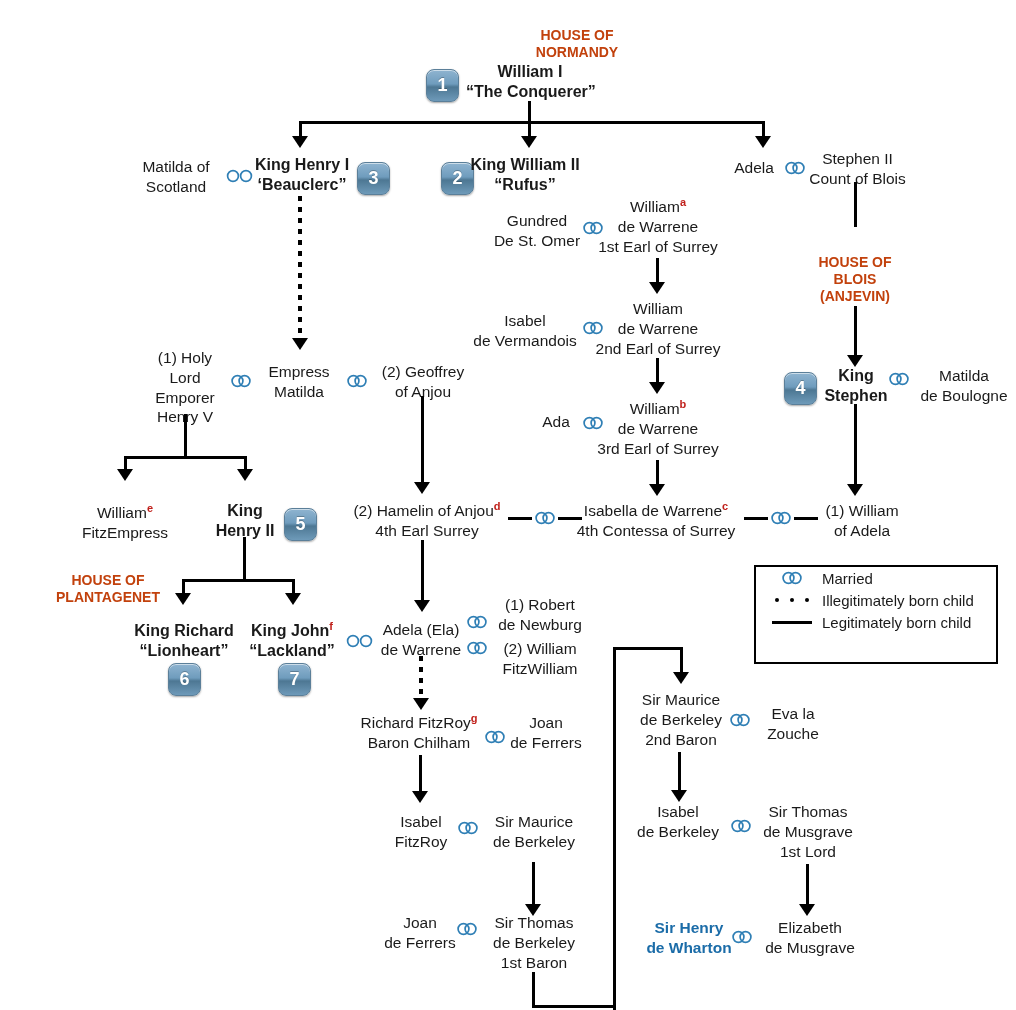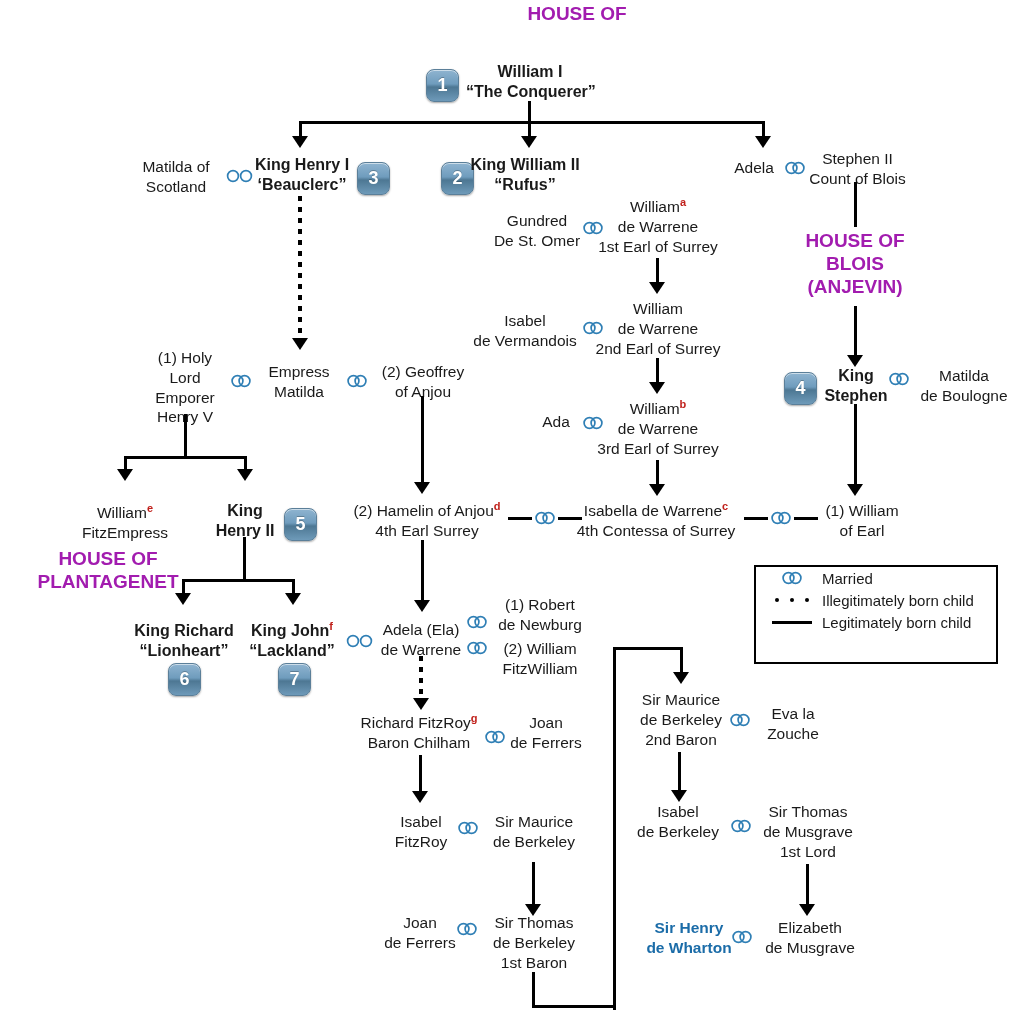--- a/index.html
+++ b/index.html
@@ -24,24 +24,25 @@
     color:#1a1a1a;
     white-space:nowrap;
   }
   .node .ln{display:block;}
   .node.king{font-weight:bold;font-size:16px;}
   .node.blue{color:#1b6ca8;font-weight:bold;}
   .house{
     position:absolute;
     text-align:center;
     font-weight:bold;
-    color:#a21caf;
-    font-size:19px;
+    color:#c2410c;
+    font-size:14px;
     line-height:1.2;
     white-space:nowrap;
+    margin-top:24px;
   }
   .house .ln{display:block;}
   sup.note{
     color:#c0201b;
     font-weight:bold;
     font-size:11px;
     vertical-align:super;
     line-height:0;
   }
   
@@ -116,20 +117,21 @@
   .dots3 i{display:block;width:4px;height:4px;border-radius:50%;background:#000;}
   .solidbar{display:block;width:40px;height:3px;background:#000;}
 </style>
 </head>
 <body>
 
 <div id="stage">
 
   <div class="house" style="left:467px;top:3px;width:220px;">
     <span class="ln">HOUSE OF</span>
+    <span class="ln">NORMANDY</span>
   </div>
 
   <div class="house" style="left:745px;top:230px;width:220px;">
     <span class="ln">HOUSE OF</span>
     <span class="ln">BLOIS</span>
     <span class="ln">(ANJEVIN)</span>
   </div>
 
   <div class="house" style="left:-2px;top:548px;width:220px;">
     <span class="ln">HOUSE OF</span>
@@ -334,21 +336,21 @@
   <div class="glyph" style="left:770px;top:511px;">
     <svg width="22" height="14" viewBox="0 0 22 14">
         <circle cx="7.5" cy="7" r="5.4" fill="none" stroke="#2f7fb5" stroke-width="1.7"></circle>
         <circle cx="14.5" cy="7" r="5.4" fill="none" stroke="#2f7fb5" stroke-width="1.7"></circle>
       </svg>
   </div>
   <div class="segline" style="left:794px;top:517px;width:24px;"></div>
 
   <div class="node" style="left:814px;top:501px;width:96px;">
     <span class="ln">(1) William</span>
-    <span class="ln">of Earl</span>
+    <span class="ln">of Adela</span>
   </div>
 
   <div class="v" style="left:243px;top:537px;height:44px;"></div>
   <div class="h" style="left:182px;top:579px;width:113px;"></div>
   <div class="v" style="left:182px;top:579px;height:16px;"></div>
   <div class="v" style="left:292px;top:579px;height:16px;"></div>
   <div class="arrow" style="left:175px;top:593px;"></div>
   <div class="arrow" style="left:285px;top:593px;"></div>
 
   <div class="v" style="left:421px;top:540px;height:62px;"></div>

